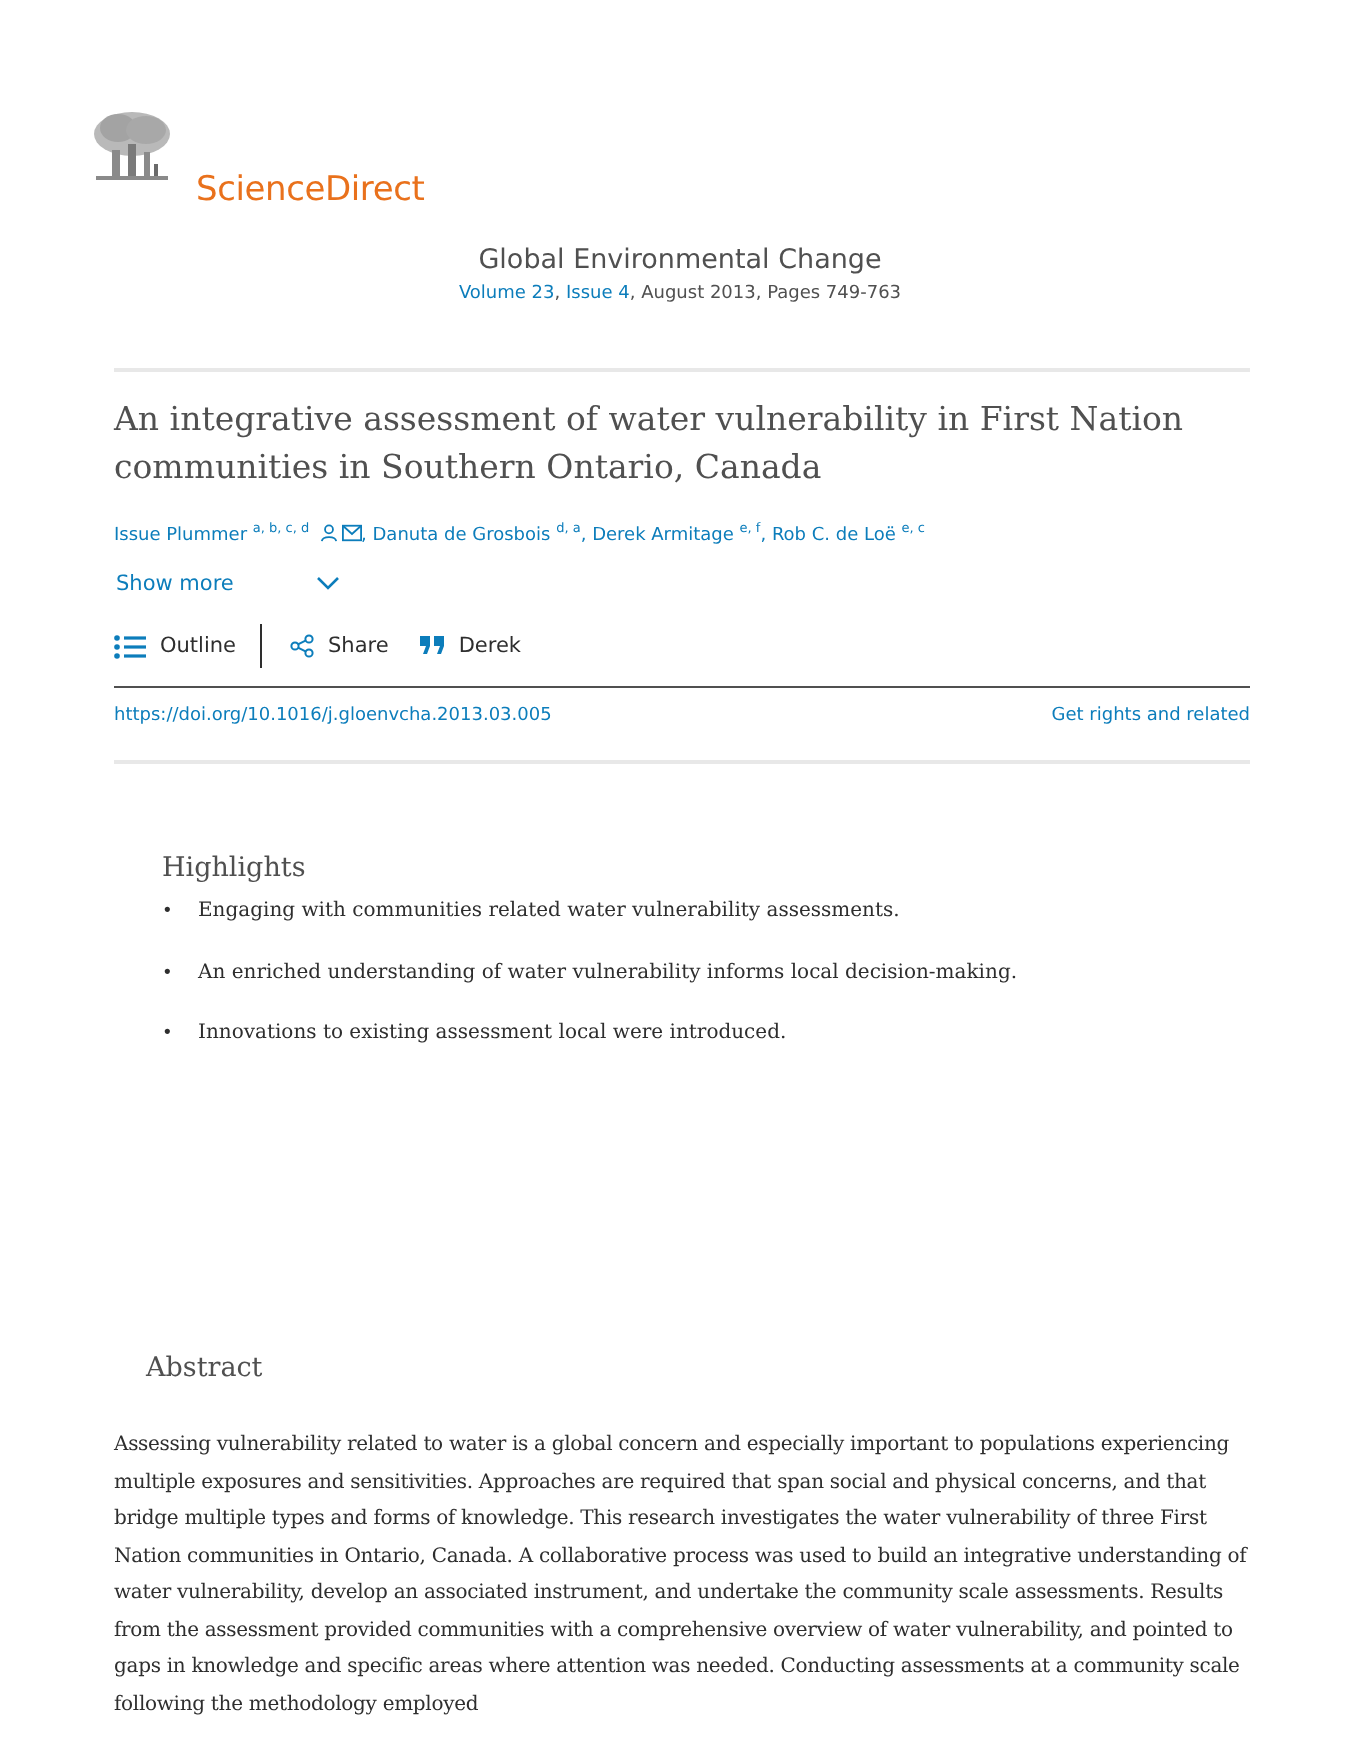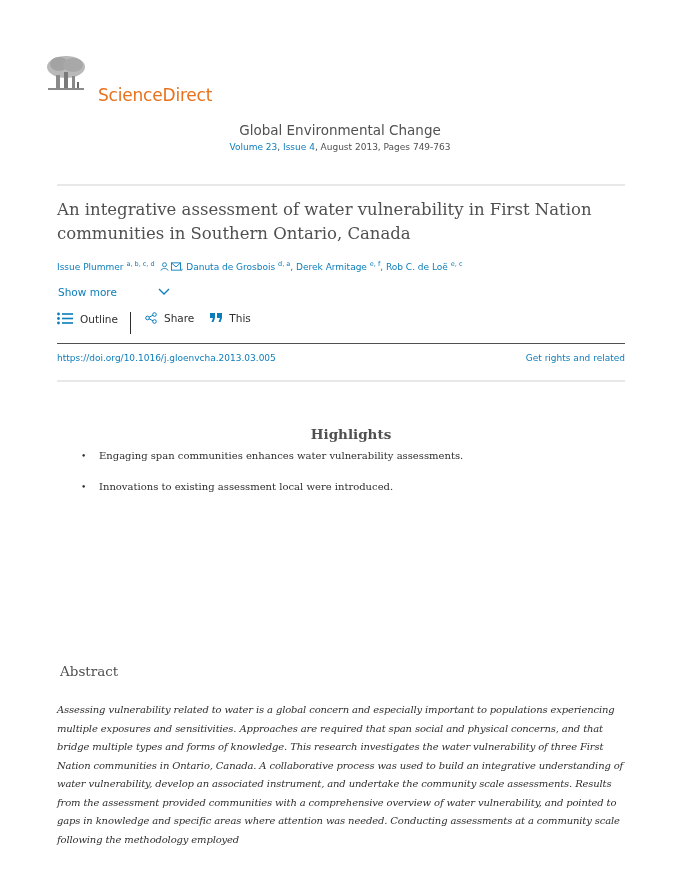--- a/index.html
+++ b/index.html
@@ -18,39 +18,39 @@
 
   .title { position: absolute; left: 57px; top: 198px; width: 540px; font-family: "DejaVu Serif", serif; font-size: 16.5px; line-height: 24px; color: #505050; }
 
   .authors { position: absolute; left: 57px; top: 260px; font-size: 9px; color: #0c7dbb; white-space: nowrap; }
   .authors sup { font-size: 6.5px; }
   .author-icon { display: inline-block; vertical-align: -1px; margin-left: 2px; }
 
   .show-more { position: absolute; left: 58px; top: 286px; font-size: 10.5px; color: #0c7dbb; display: flex; align-items: center; gap: 34px; }
   .show-more svg { margin-left: 7px; }
 
-  .toolbar { position: absolute; left: 57px; top: 312px; display: flex; align-items: flex-start; height: 22px; font-size: 10.5px; color: #2e2e2e; }
+  .toolbar { position: absolute; left: 57px; top: 312px; display: flex; align-items: center; height: 22px; font-size: 10.5px; color: #2e2e2e; }
   .tool { display: flex; align-items: center; }
   .tool svg { margin-right: 7px; }
   .tool-divider { width: 1px; height: 22px; background: #2e2e2e; margin: 0 14px 0 12px; }
   .tool + .tool { margin-left: 16px; }
 
   .rule-dark { position: absolute; left: 57px; top: 343px; width: 568px; height: 1px; background: #505050; }
 
   .doi { position: absolute; left: 57px; top: 353px; font-size: 9px; color: #0c7dbb; }
   .rights { position: absolute; right: 55px; top: 353px; font-size: 9px; color: #0c7dbb; }
 
   .highlights { position: absolute; left: 81px; top: 426px; width: 540px; }
   .section-heading { font-family: "DejaVu Serif", serif; font-size: 13.5px; color: #505050; }
   .hl-list { list-style: none; margin: 0; padding: 0; margin-top: 8px; }
   .hl-item { position: relative; padding-left: 18px; font-family: "DejaVu Serif", serif; font-size: 10px; color: #2e2e2e; height: 30.5px; line-height: 12px; }
   .hl-item::before { content: "•"; position: absolute; left: 0; top: 0; font-size: 9px; }
 
   .abstract { position: absolute; left: 57px; top: 660px; width: 570px; }
-  .abstract-text { margin-top: 22px; font-family: "DejaVu Serif", serif; font-size: 10px; line-height: 18.5px; color: #2e2e2e; letter-spacing: -0.15px; font-style: italic; }
+  .abstract-text { margin-top: 22px; font-family: "DejaVu Serif", serif; font-size: 10px; line-height: 18.5px; color: #2e2e2e; letter-spacing: -0.15px; }
 </style>
 </head>
 <body>
 
 <div class="logo">
   <svg class="logo-tree" viewBox="0 0 44 40">
     <rect x="0" y="0" width="44" height="40" fill="#ffffff"></rect>
     <g fill="#9a9a9a">
       <ellipse cx="22" cy="13" rx="19" ry="11" fill="#b9b9b9"></ellipse>
       <ellipse cx="15" cy="10" rx="9" ry="7" fill="#a3a3a3"></ellipse>
@@ -123,35 +123,36 @@
     </svg>
     <span>Share</span>
   </div>
   <div class="tool">
     <svg width="12" height="10" viewBox="0 0 12 10">
       <rect x="0" y="0" width="5" height="5" fill="#0c7dbb"></rect>
         <path d="M3 5 L5 5 L3.5 9 L1.5 9 Z" fill="#0c7dbb"></path>
       <rect x="7" y="0" width="5" height="5" fill="#0c7dbb"></rect>
         <path d="M10 5 L12 5 L10.5 9 L8.5 9 Z" fill="#0c7dbb"></path>
     </svg>
-    <span>This</span>
+    <span>Derek</span>
   </div>
 </div>
 
 <div class="rule-dark"></div>
 
 <a class="doi" href="#" style="text-decoration:none;">https://doi.org/10.1016/j.gloenvcha.2013.03.005</a>
 <a class="rights" href="#" style="text-decoration:none;">Get rights and related</a>
 
 <div class="rule-light" style="top:380px;"></div>
 
 <section class="highlights">
-  <h2 class="section-heading" style="margin:0;font-weight:bold;text-align:center;">Highlights</h2>
+  <h2 class="section-heading" style="margin:0;font-weight:normal;">Highlights</h2>
   <ul class="hl-list">
-    <li class="hl-item">Engaging span communities enhances water vulnerability assessments.</li>
+    <li class="hl-item">Engaging with communities related water vulnerability assessments.</li>
+    <li class="hl-item">An enriched understanding of water vulnerability informs local decision-making.</li>
     <li class="hl-item">Innovations to existing assessment local were introduced.</li>
   </ul>
 </section>
 
 <section class="abstract">
-  <h2 class="section-heading" style="margin:3px;font-weight:normal;">Abstract</h2>
+  <h2 class="section-heading" style="margin:16px;font-weight:normal;">Abstract</h2>
   <p class="abstract-text" style="margin-bottom:0;">Assessing vulnerability related to water is a global concern and especially important to populations experiencing multiple exposures and sensitivities. Approaches are required that span social and physical concerns, and that bridge multiple types and forms of knowledge. This research investigates the water vulnerability of three First Nation communities in Ontario, Canada. A collaborative process was used to build an integrative understanding of water vulnerability, develop an associated instrument, and undertake the community scale assessments. Results from the assessment provided communities with a comprehensive overview of water vulnerability, and pointed to gaps in knowledge and specific areas where attention was needed. Conducting assessments at a community scale following the methodology employed</p>
 </section>
 
 </body></html>

